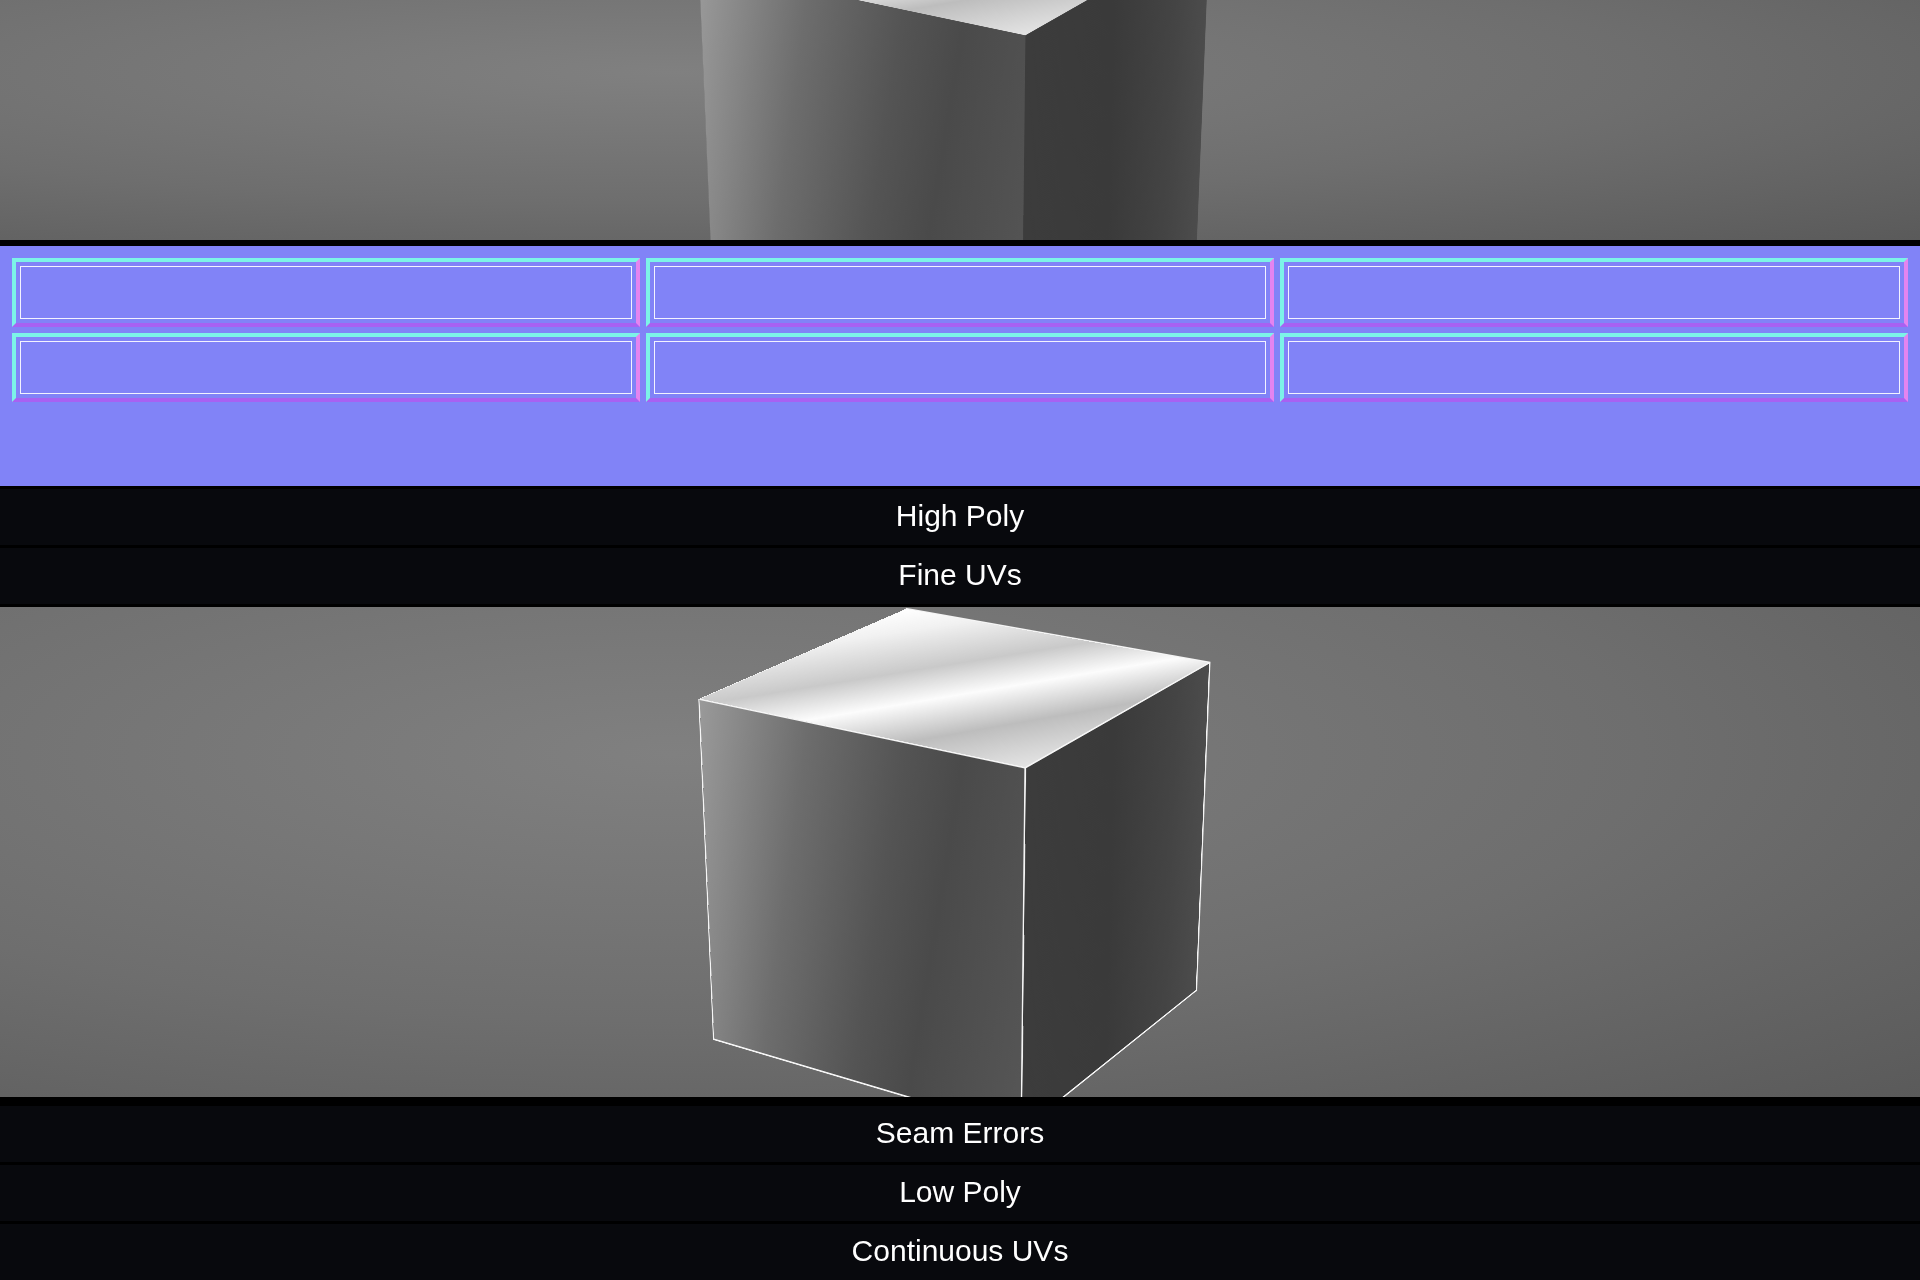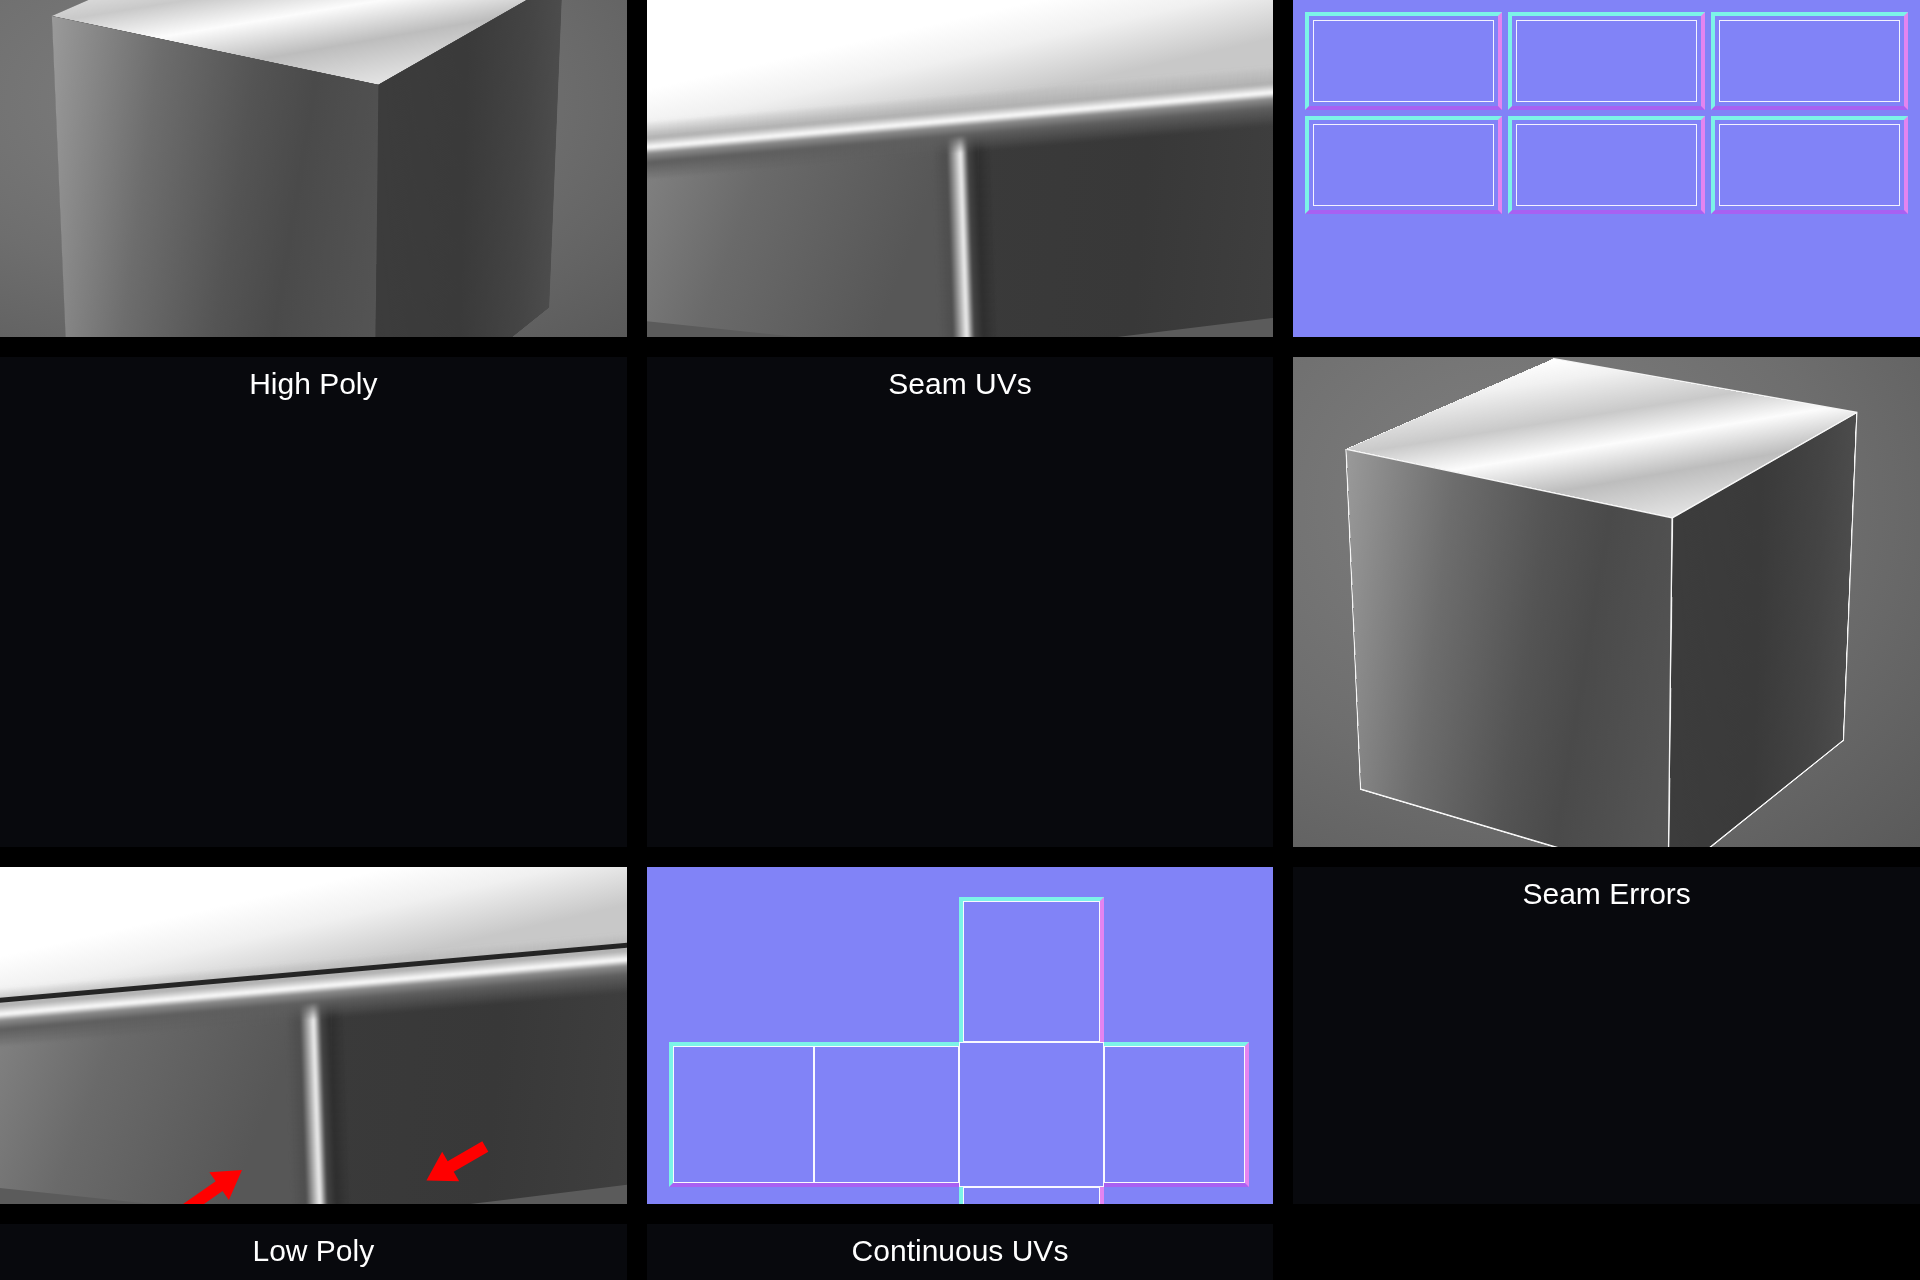--- a/index.html
+++ b/index.html
@@ -5,25 +5,25 @@
   * { margin: 0; padding: 0; box-sizing: border-box; }
   body {
     background: #000;
     font-family: Arial, Helvetica, sans-serif;
     width: 1920px;
     height: 1280px;
     overflow: hidden;
   }
   .grid {
     display: grid;
-    grid-template-columns: repeat(3, 1fr);
+    grid-template-columns: repeat(1, 1fr);
     grid-template-rows: 1fr auto 1fr auto;
     width: 100%;
     height: 100%;
-    gap: 20px;
+    gap: 3px;
     background: #000;
   }
   .panel {
     position: relative;
     overflow: hidden;
   }
   .caption {
     background: #08090d;
     color: #fff;
     text-align: center;
@@ -224,21 +224,21 @@
       <div class="uv-face"></div>
       <div class="uv-face"></div>
       <div class="uv-face"></div>
       <div class="uv-face"></div>
       <div class="uv-face"></div>
       <div class="uv-face"></div>
     </div>
   </div>
 
   <div class="caption">High Poly</div>
-  <div class="caption">Seam UVs</div>
+  <div class="caption">Fine UVs</div>
 
   <div class="panel cube-bg">
     <div class="cube-wrap">
       <div class="cube wire">
         <div class="face back"></div>
         <div class="face left"></div>
         <div class="face bottom"></div>
         <div class="face right"></div>
         <div class="face front"></div>
         <div class="face top"></div>

